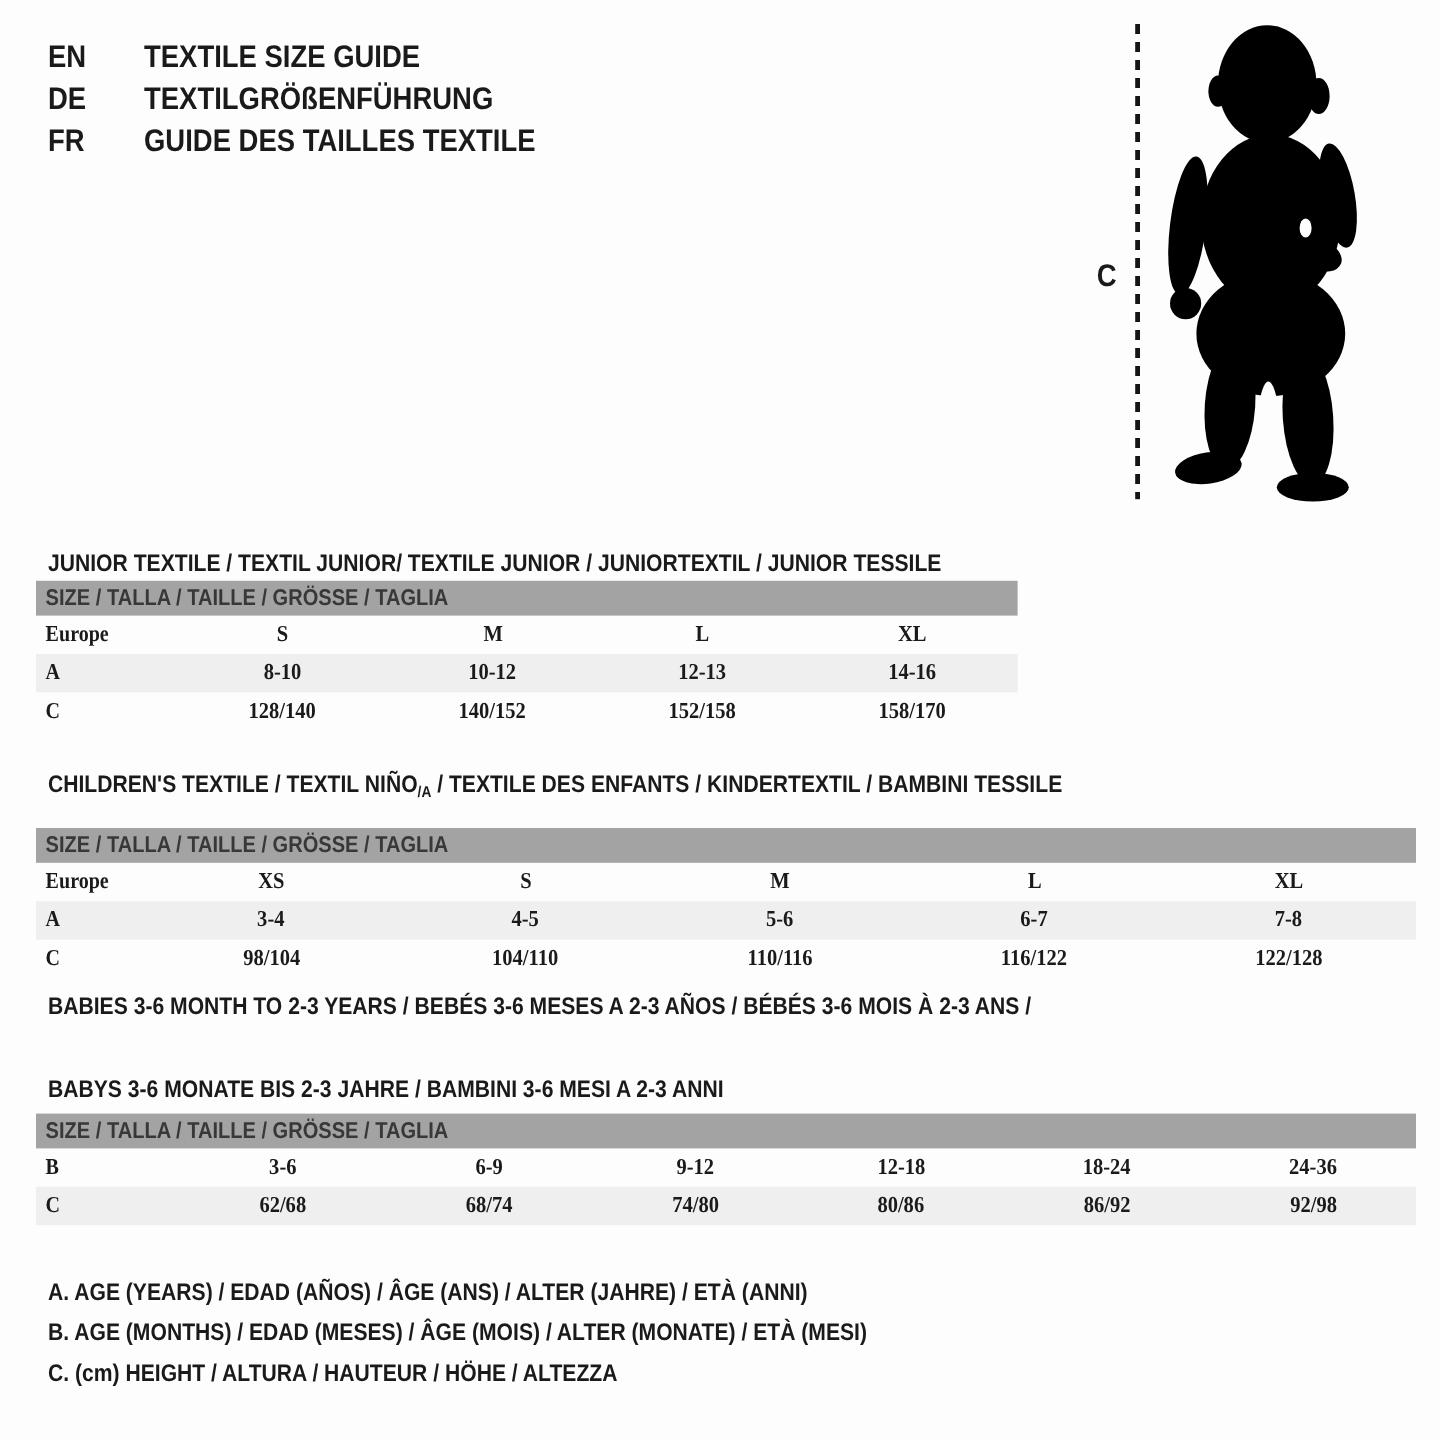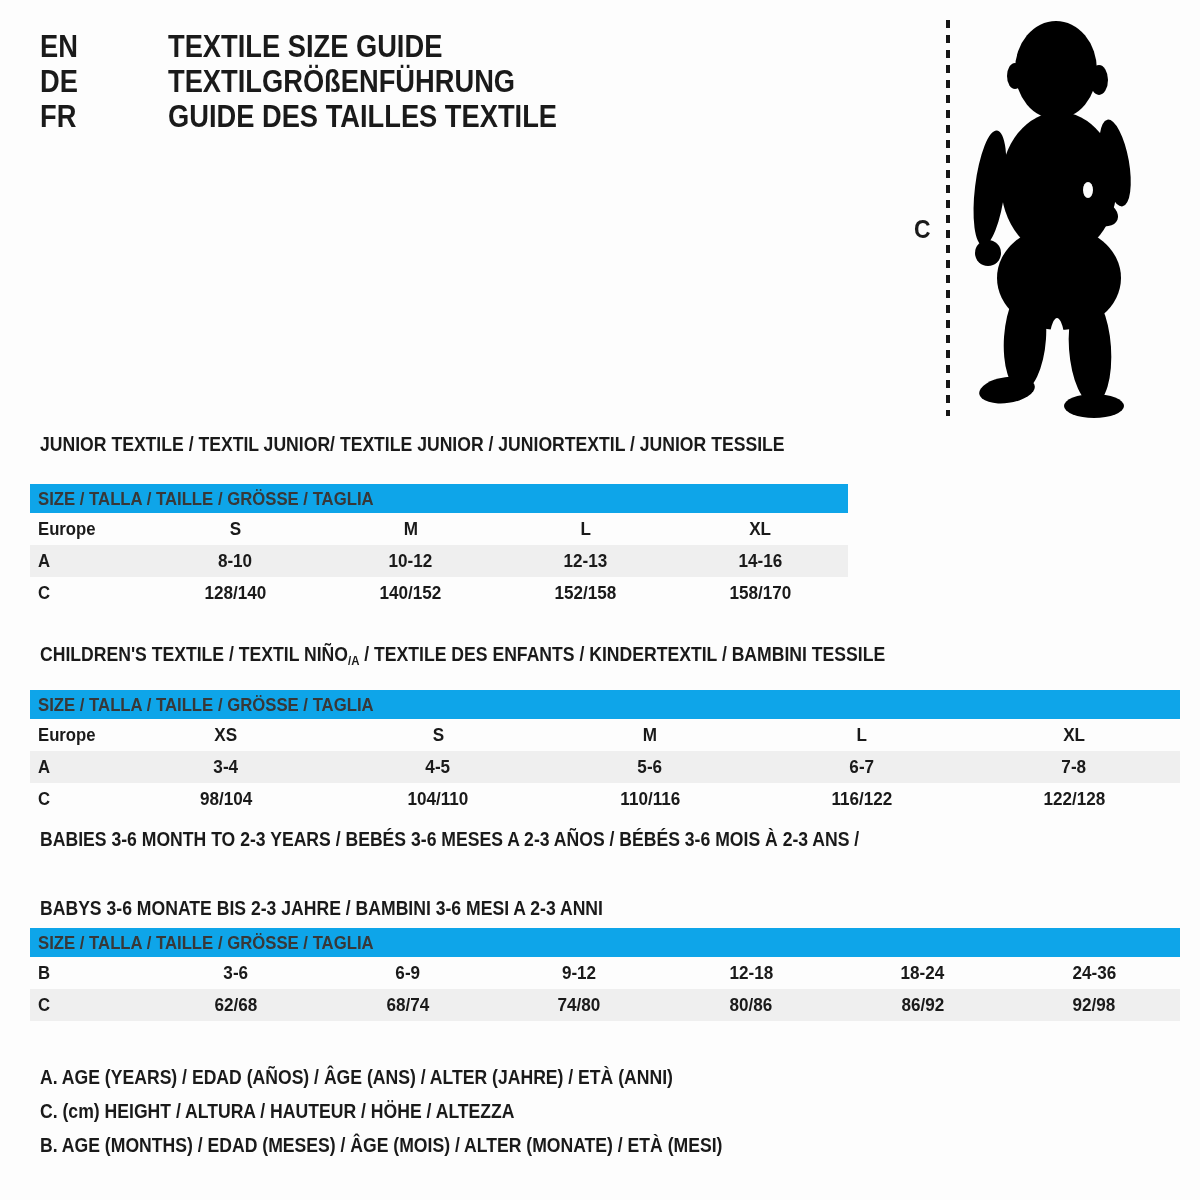--- a/index.html
+++ b/index.html
@@ -10,38 +10,38 @@
     font-weight:bold;
     color:#1a1a1a;
     -webkit-font-smoothing:antialiased;
   }
   
   .cx{display:inline-block;transform:scaleX(.88);transform-origin:0 50%;white-space:nowrap;}
   .cxc{display:inline-block;transform:scaleX(.9);transform-origin:50% 50%;white-space:nowrap;}
 
   
   .langs{position:absolute;left:40px;top:30px;}
-  .lang-row{display:flex;height:35px;align-items:flex-end;font-size:31px;letter-spacing:0;gap:48px;}
+  .lang-row{display:flex;height:35px;align-items:center;font-size:26px;letter-spacing:0;}
   .lang-code{width:80px;}
   
   .measure-line{
     position:absolute;left:946px;top:20px;width:4px;height:396px;
     background:repeating-linear-gradient(to bottom,#151515 0 8px,transparent 8px 15px);
   }
   .measure-label{position:absolute;left:914px;top:214px;font-size:26px;}
   .baby-svg{position:absolute;left:962px;top:16px;}
 
   
   .section-title{position:absolute;left:40px;font-size:20px;}
   .size-table{position:absolute;left:30px;}
   .size-bar{
-    height:29px;line-height:29px;background:#0ea5e9;color:#383838;
+    height:29px;line-height:29px;background:#a3a3a3;color:#383838;
     font-size:19px;padding-left:8px;box-sizing:border-box;
   }
-  .trow{display:flex;height:32px;align-items:center;font-size:19px;}
+  .trow{display:flex;height:32px;align-items:center;font-size:19px;font-family:Liberation Serif, serif;}
   .trow.shaded{background:#efefef;}
   .rlabel{padding-left:8px;box-sizing:border-box;}
   .cell{flex:1;text-align:center;}
   .t0 .rlabel{width:118px;}
   .t1 .rlabel{width:90px;}
   .t2 .rlabel{width:120px;}
   .t0{width:818px;top:484px;}
   .t1{width:1150px;top:690px;}
   .t2{width:1150px;top:928px;}
 
@@ -96,21 +96,21 @@
     <ellipse cx="132" cy="390" rx="30" ry="12"></ellipse>
   </g>
   <g fill="#fdfdfd">
 
     <ellipse cx="95" cy="352" rx="10" ry="50"></ellipse>
 
     <ellipse cx="126" cy="174" rx="5" ry="8"></ellipse>
   </g>
 </svg>
 
-<div class="section-title" style="top:433px"><span class="cx">JUNIOR TEXTILE / TEXTIL JUNIOR/ TEXTILE JUNIOR / JUNIORTEXTIL / JUNIOR TESSILE</span></div>
+<div class="section-title" style="top:459px"><span class="cx">JUNIOR TEXTILE / TEXTIL JUNIOR/ TEXTILE JUNIOR / JUNIORTEXTIL / JUNIOR TESSILE</span></div>
 
 <div class="size-table t0">
   <div class="size-bar"><span class="cx">SIZE / TALLA / TAILLE / GRÖSSE / TAGLIA</span></div>
   <div class="trow">
     <span class="rlabel"><span class="cx">Europe</span></span>
     <span class="cell"><span class="cxc">S</span></span>
     <span class="cell"><span class="cxc">M</span></span>
     <span class="cell"><span class="cxc">L</span></span>
     <span class="cell"><span class="cxc">XL</span></span>
   </div>
@@ -185,18 +185,18 @@
     <span class="cell"><span class="cxc">86/92</span></span>
     <span class="cell"><span class="cxc">92/98</span></span>
   </div>
 </div>
 
 <div class="legend">
   <div class="legend-line">
       <span class="cx">A. AGE (YEARS) / EDAD (AÑOS) / ÂGE (ANS) / ALTER (JAHRE) / ETÀ (ANNI)</span>
     </div>
   <div class="legend-line">
+      <span class="cx">B. AGE (MONTHS) / EDAD (MESES) / ÂGE (MOIS) / ALTER (MONATE) / ETÀ (MESI)</span>
+    </div>
+  <div class="legend-line">
       <span class="cx">C. (cm) HEIGHT / ALTURA / HAUTEUR / HÖHE / ALTEZZA</span>
     </div>
-  <div class="legend-line">
-      <span class="cx">B. AGE (MONTHS) / EDAD (MESES) / ÂGE (MOIS) / ALTER (MONATE) / ETÀ (MESI)</span>
-    </div>
 </div>
 
 </body></html>

